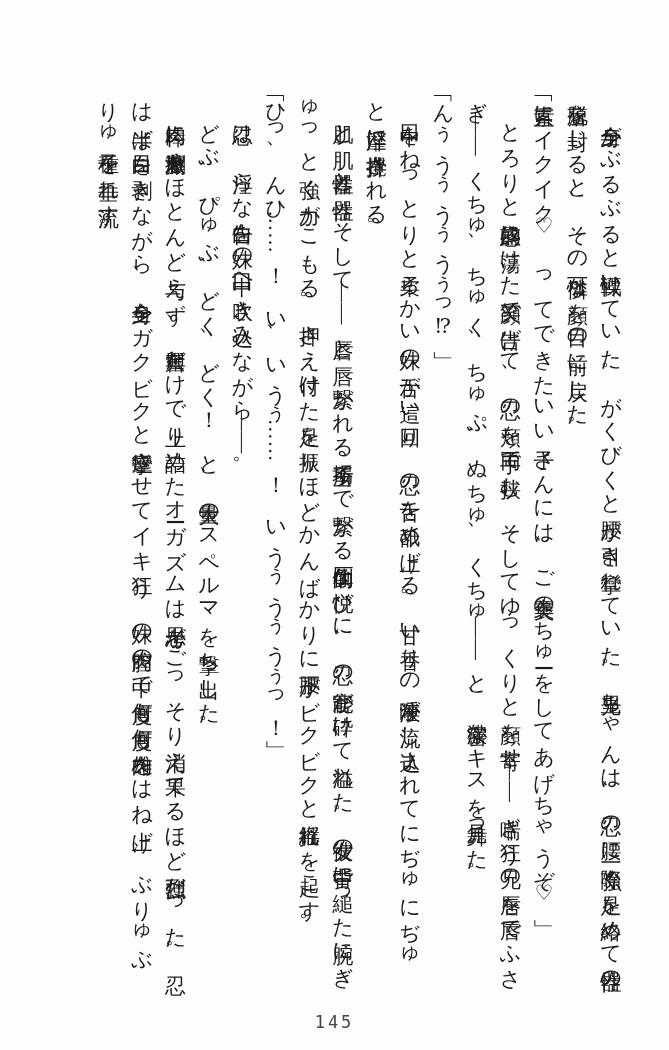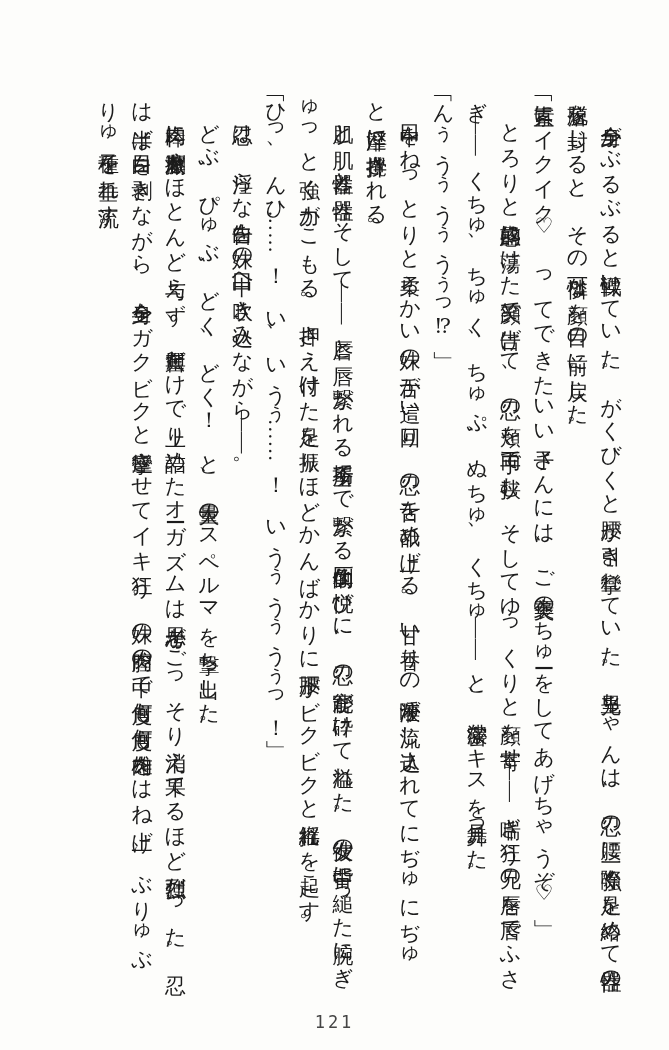--- a/index.html
+++ b/index.html
@@ -58,15 +58,15 @@
     <p class="para indent">とろりと蠱惑的に蕩けた笑顔で告げて、忍の頬を両手で挟む。そしてゆっくりと顔を寄せ——喘ぎ狂う兄の唇を唇でふさぎ——くちゅ、ちゅく、ちゅぷ、ぬちゅ、くちゅ——と、濃密なキスを見舞った。</p>
     <p class="para">「んぅうぅうぅうぅっ⁉」</p>
     <p class="para indent">口中をねっとりと柔らかい妹の舌が這い回り、忍の舌を舐め上げる。甘い香りの唾液が流し込まれてにぢゅにぢゅと淫靡に攪拌される。</p>
     <p class="para indent">肌と肌。性器と性器。そして——唇と唇。繋がれる場所全てで繋がる圧倒的な悦びに、忍の官能が砕けて溢れた。彼女の背中に縋った腕にぎゅっと強く力がこもる。押さえ付けた足を振りほどかんばかりに腰下がビクビクと縦揺れを起こす。</p>
     <p class="para">「ひっ、んひ……！　い、いうぅ……！　いうぅうぅうぅっ！」</p>
     <p class="para indent">忍は、淫らな告白を妹の口中へ吹き込みながら——。</p>
     <p class="para indent">どぶ、ぴゅぶ、どく、どく！　と、大量のスペルマを撃ち出した。</p>
     <p class="para indent">肉棒に摩擦刺激をほとんど与えず、興奮だけで上り詰めたオーガズムは思考がごっそり消え果てるほど強烈だった。忍は半ば白目を剥きながら、全身をガクビクと痙攣させてイキ狂う。妹の膣肉の中で何度も何度も雄肉をはね上げ、ぶりゅぶりゅ子種を垂れ流す。</p>
   </main>
 
-  <div class="page-number">121</div>
+  <div class="page-number">145</div>
 
 </div>
 
 </body></html>

